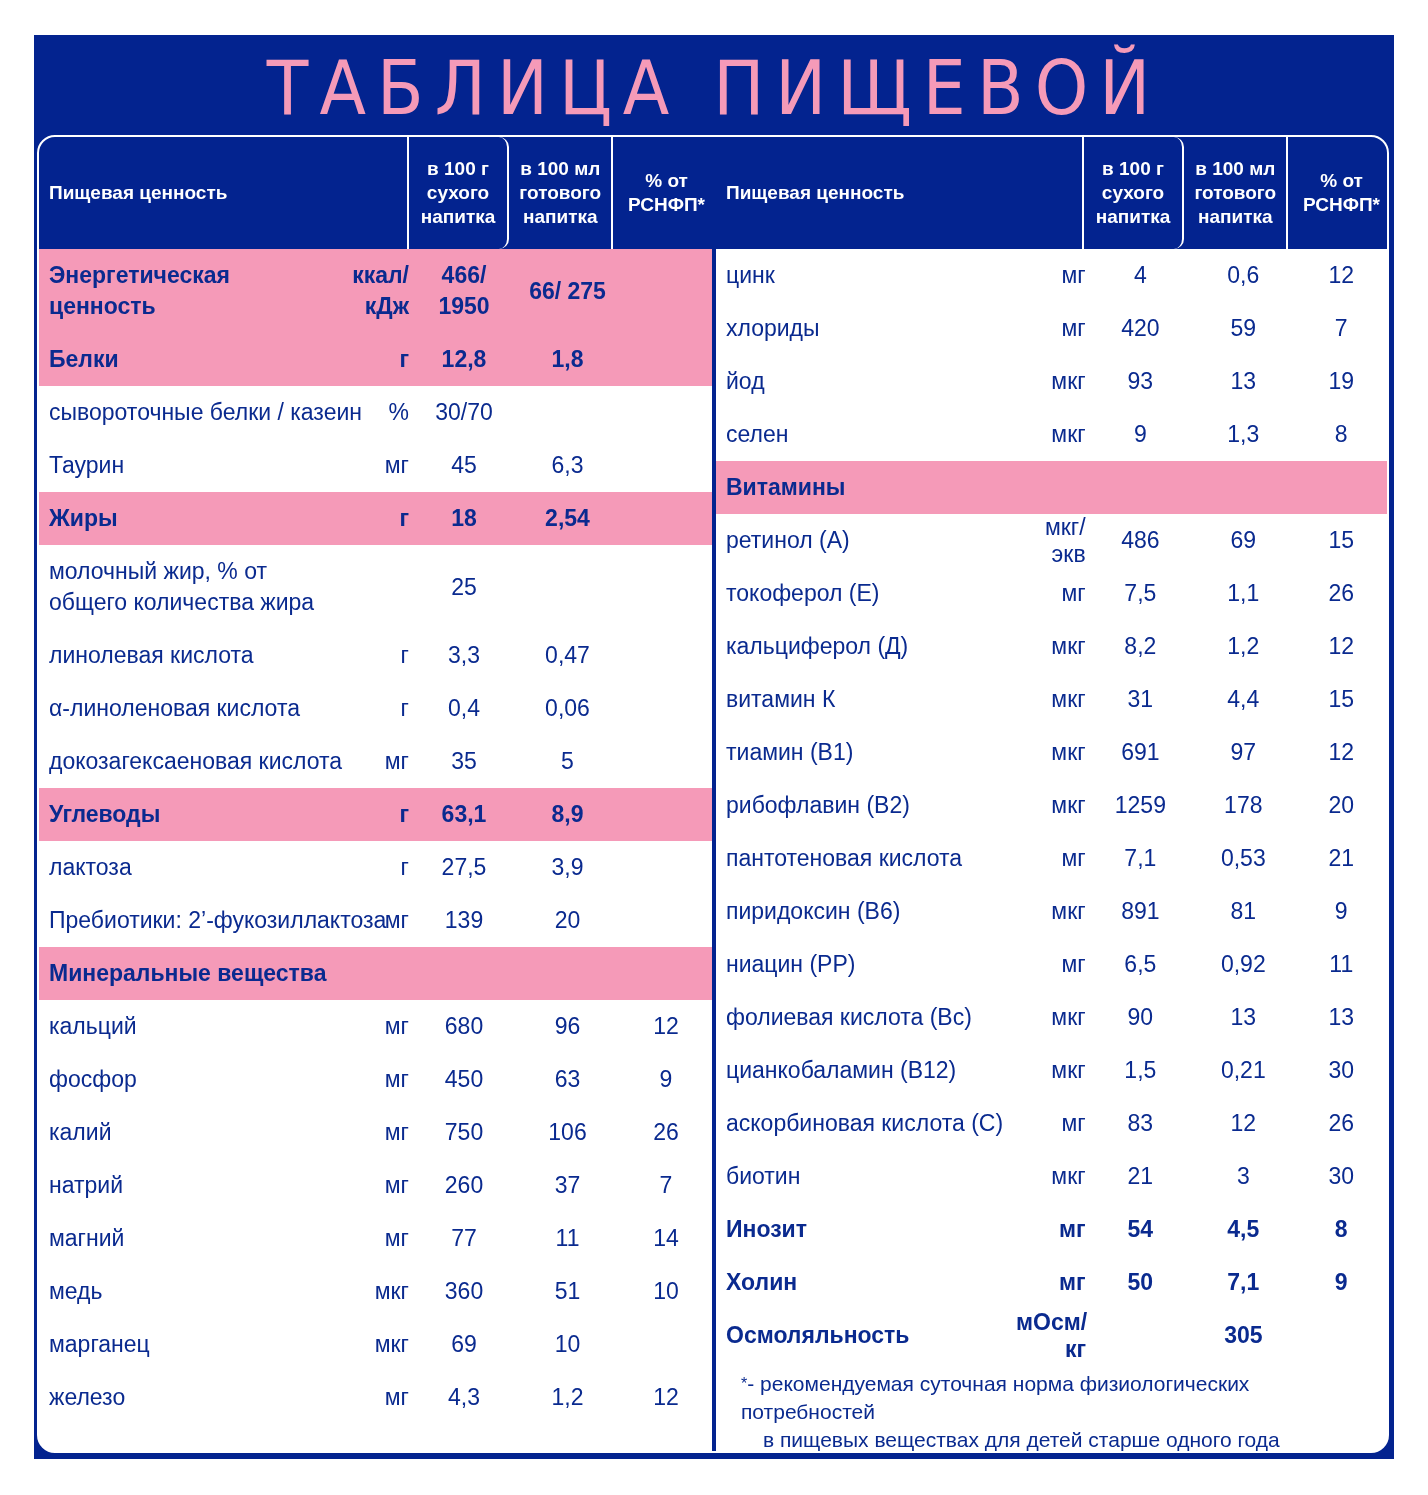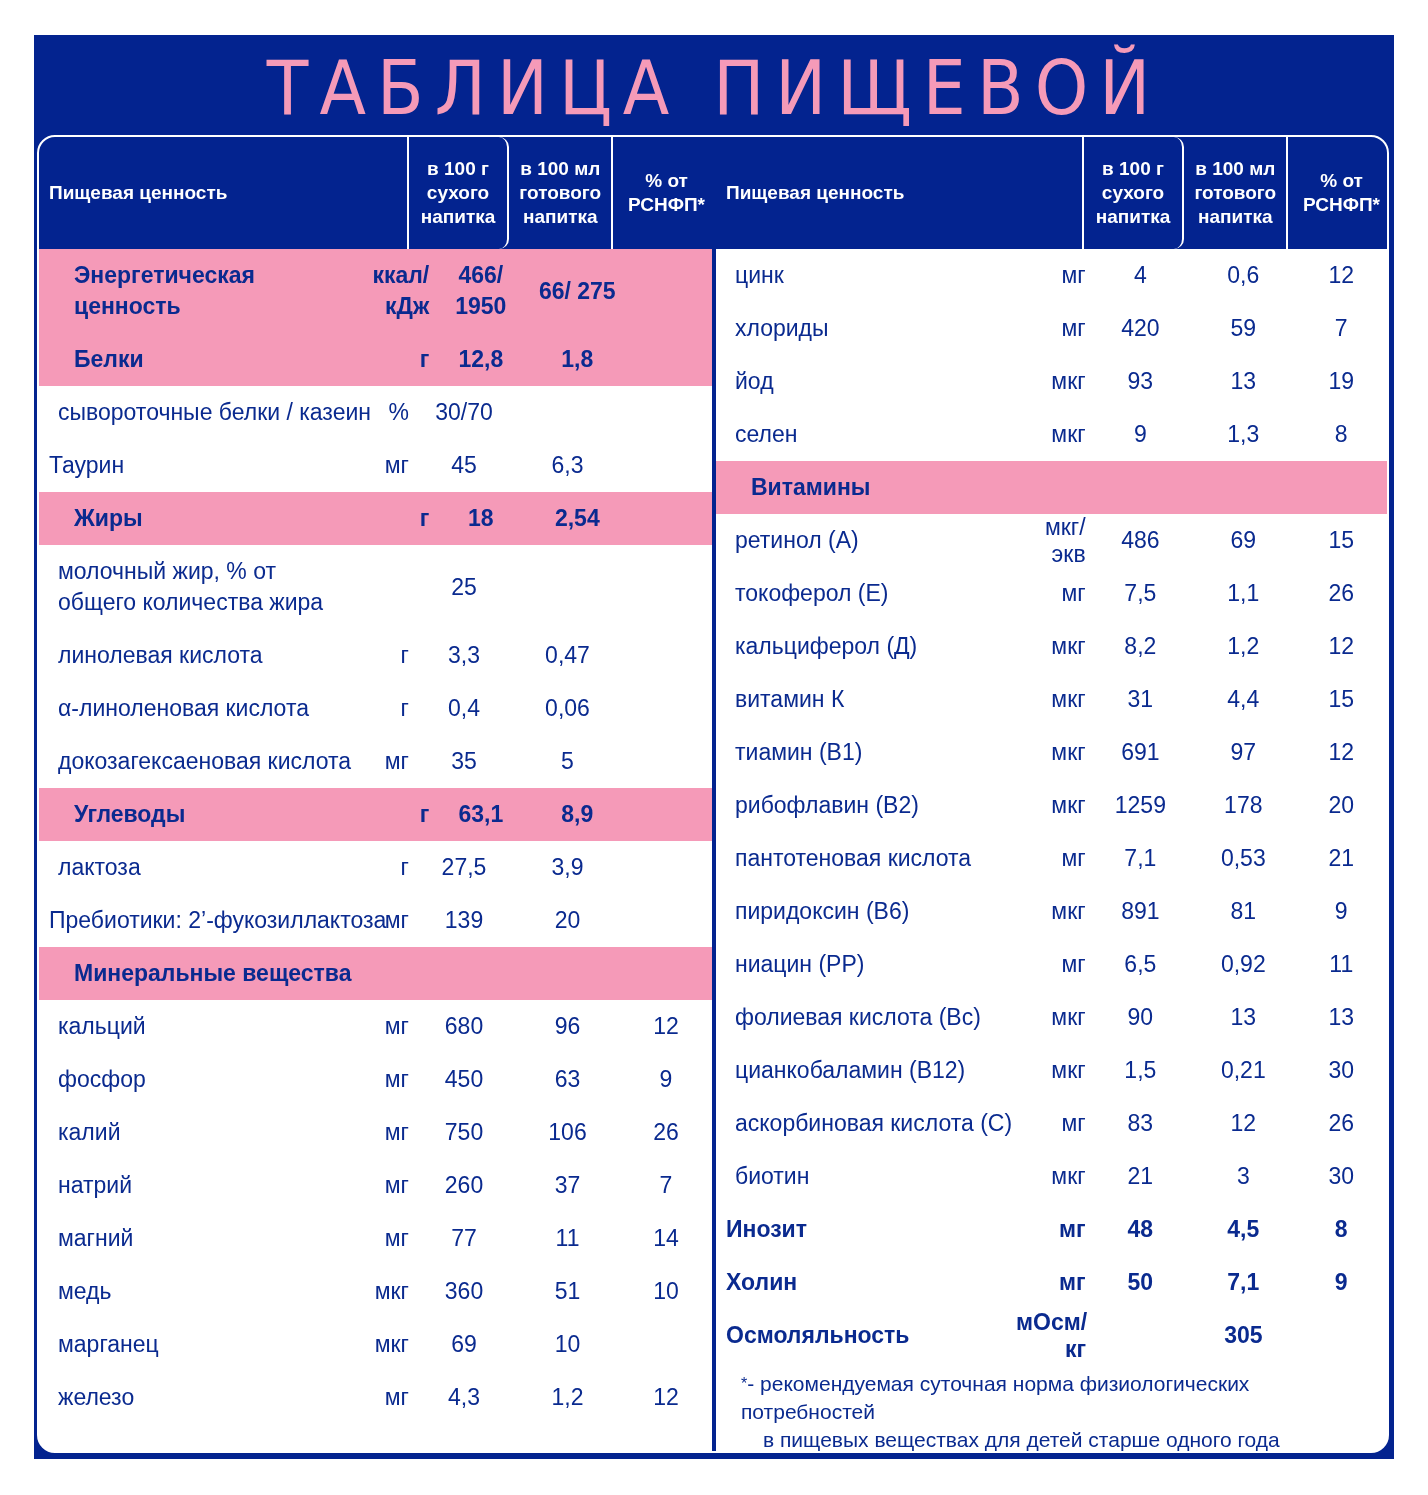--- a/index.html
+++ b/index.html
@@ -17,24 +17,24 @@
   .hdr .h-c1 { width: 102px; border-right: 2px solid #fff; border-radius: 10px; }
   .hdr .h-c2 { width: 105px; border-right: 2px solid #fff; }
   .hdr .h-c3 { width: 92px; margin-left: 8px; }
   .right .hdr .h-name { width: 372px; }
   .right .hdr .h-c1 { width: 102px; }
   .right .hdr .h-c2 { width: 105px; }
   .right .hdr .h-c3 { width: 92px; }
   .rows { position: absolute; left: 0; top: 112px; width: 100%; }
   .row { display: flex; align-items: center; height: 53px; font-size: 23px; }
   .row.double { height: 84px; }
-  .row.pink { background: #f59ab8; padding-left: 25px; }
+  .row.pink { background: #f59ab8; }
   .row.bold { font-weight: bold; }
   .row .name { flex: 0 0 auto; padding-left: 10px; width: 300px; white-space: nowrap; }
-  .row.sub .name { padding-left: 19px; }
+  .row.sub .name { padding-left: 10px; }
   .row .unit { width: 74px; text-align: right; padding-right: 4px; }
   .row .v1 { width: 102px; text-align: center; }
   .row .v2 { width: 105px; text-align: center; }
   .row .v3 { width: 92px; text-align: center; }
   .row .ml { white-space: normal; line-height: 31px; }
   .footnote { position: absolute; left: 25px; font-size: 21px; line-height: 28px; }
   .footnote .star { font-size: 16px; vertical-align: top; }
 </style>
 </head>
 <body>
@@ -330,21 +330,21 @@
           <div class="row sub">
             <div class="name">биотин</div>
             <div class="unit">мкг</div>
             <div class="v1">21</div>
             <div class="v2">3</div>
             <div class="v3">30</div>
           </div>
           <div class="row bold">
             <div class="name">Инозит</div>
             <div class="unit">мг</div>
-            <div class="v1">48</div>
+            <div class="v1">54</div>
             <div class="v2">4,5</div>
             <div class="v3">8</div>
           </div>
           <div class="row bold">
             <div class="name">Холин</div>
             <div class="unit">мг</div>
             <div class="v1">50</div>
             <div class="v2">7,1</div>
             <div class="v3">9</div>
           </div>

